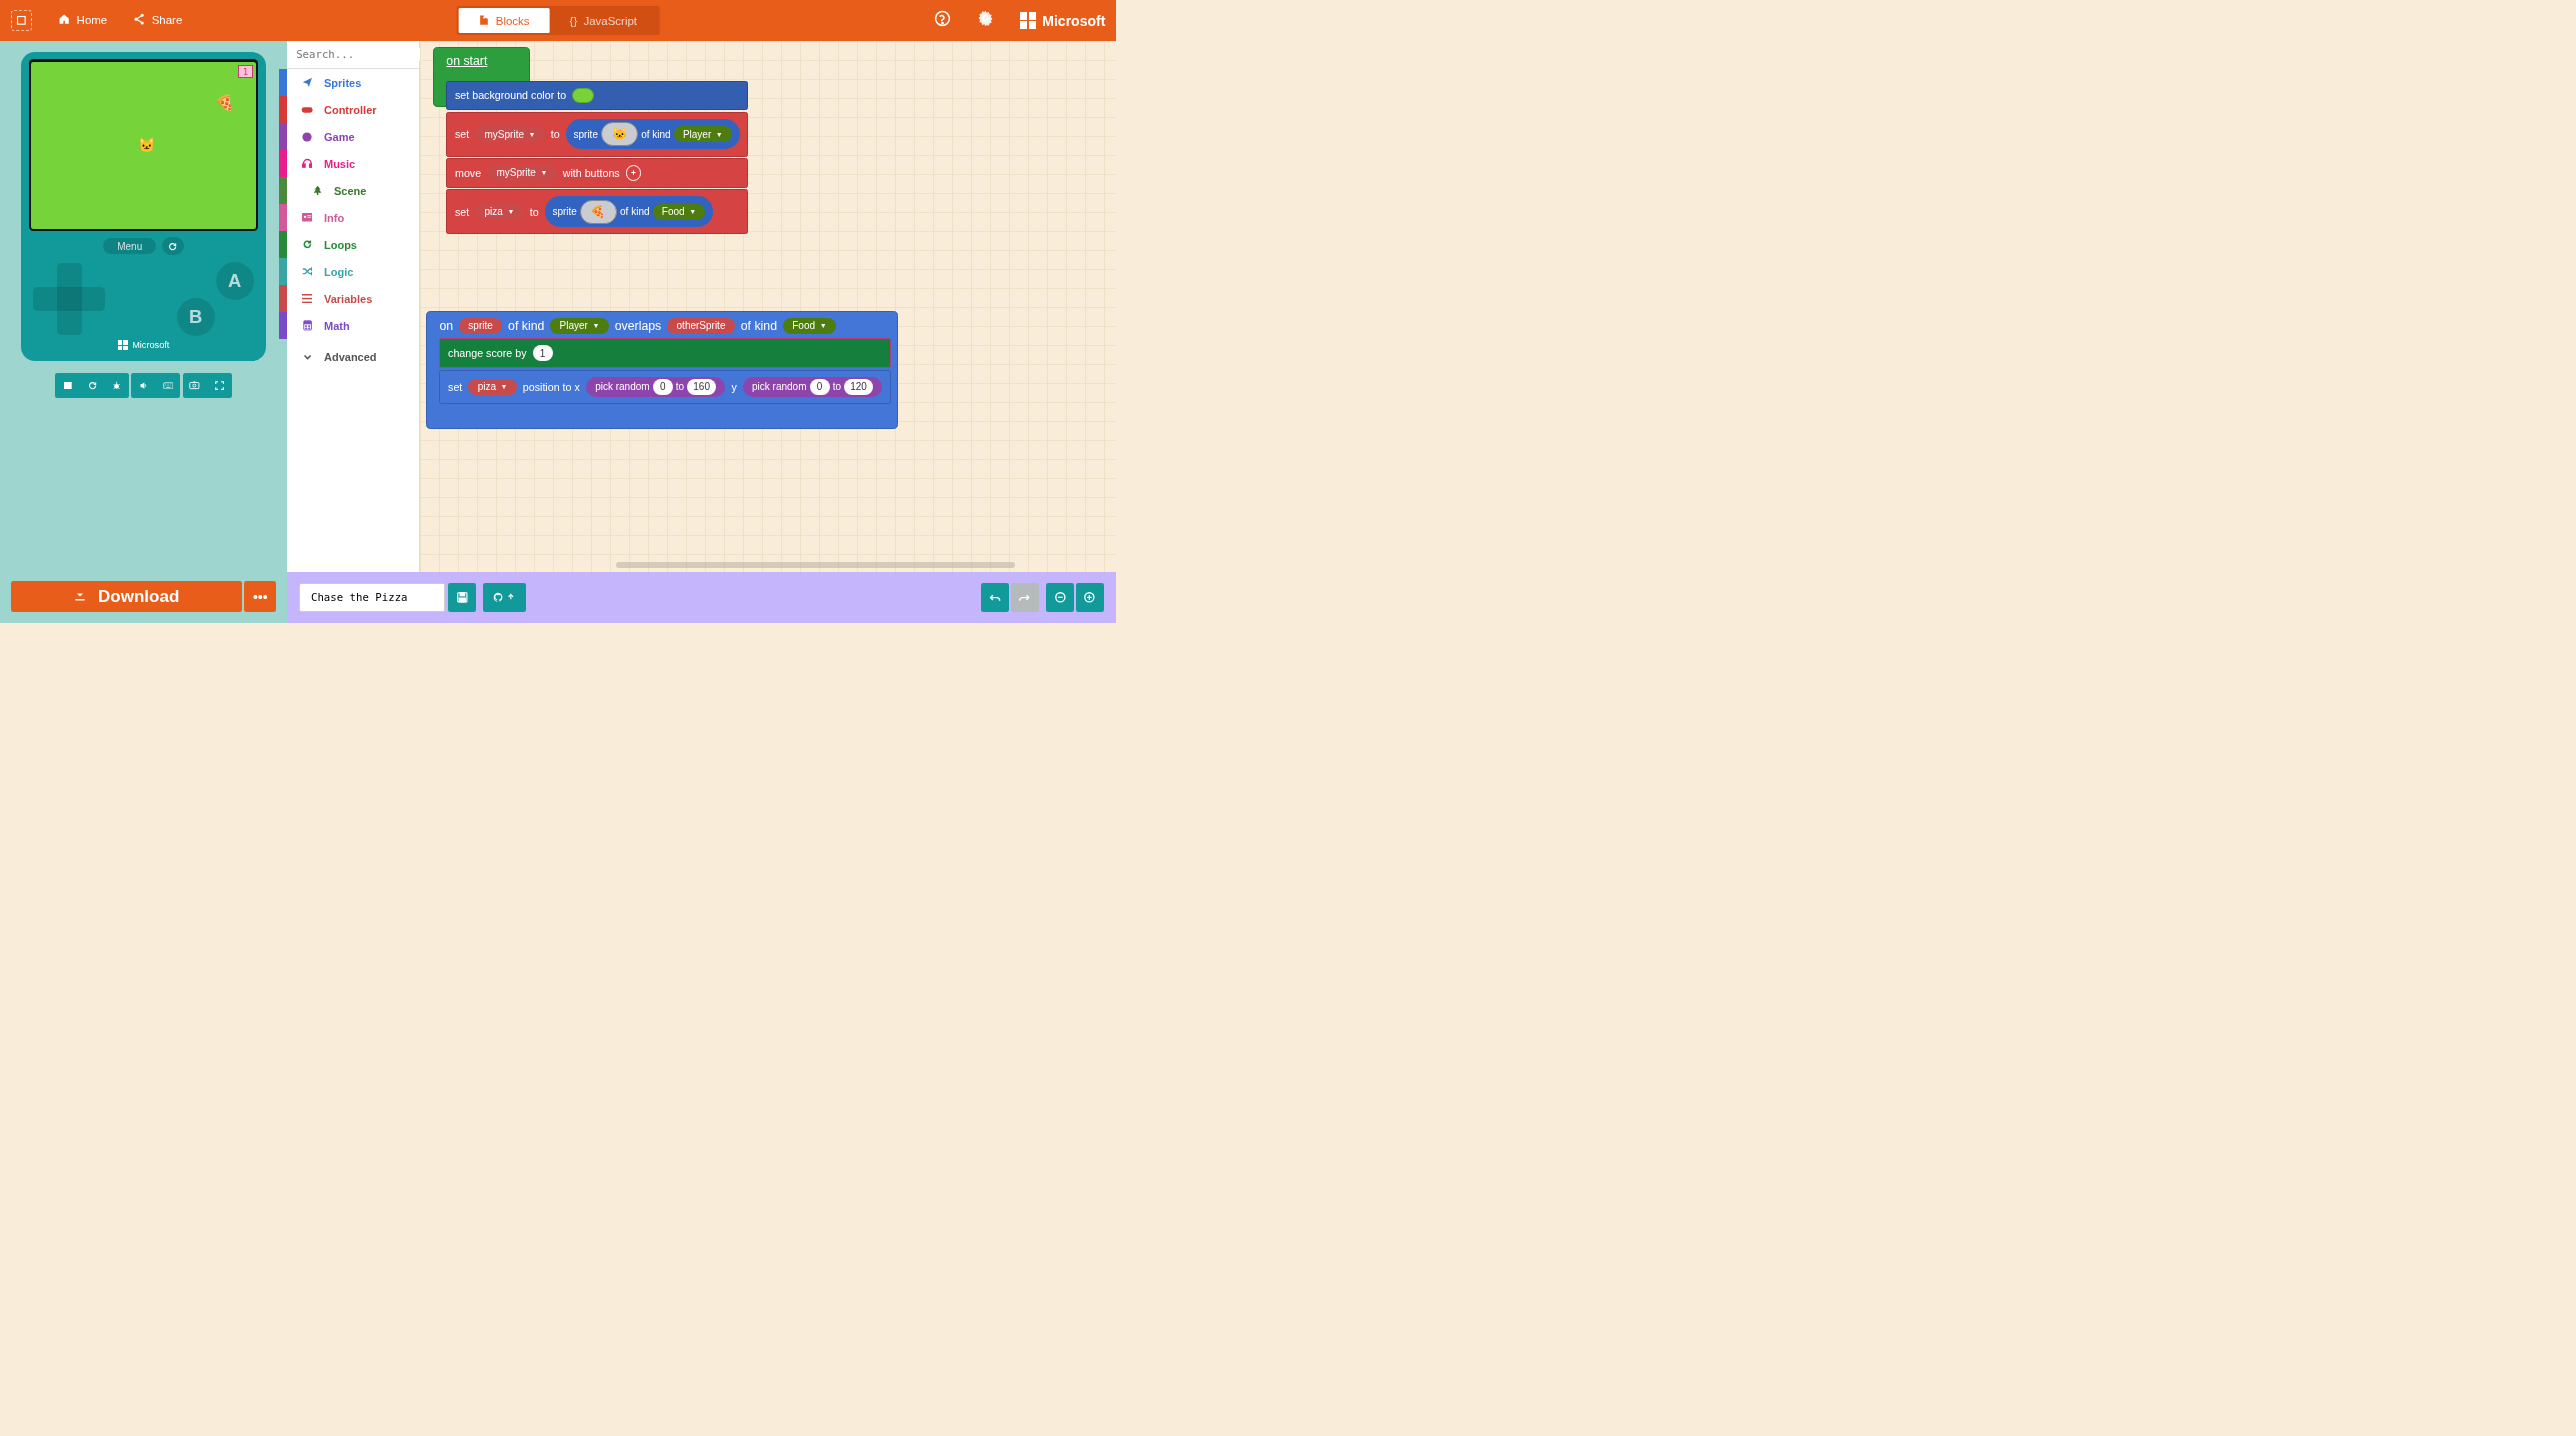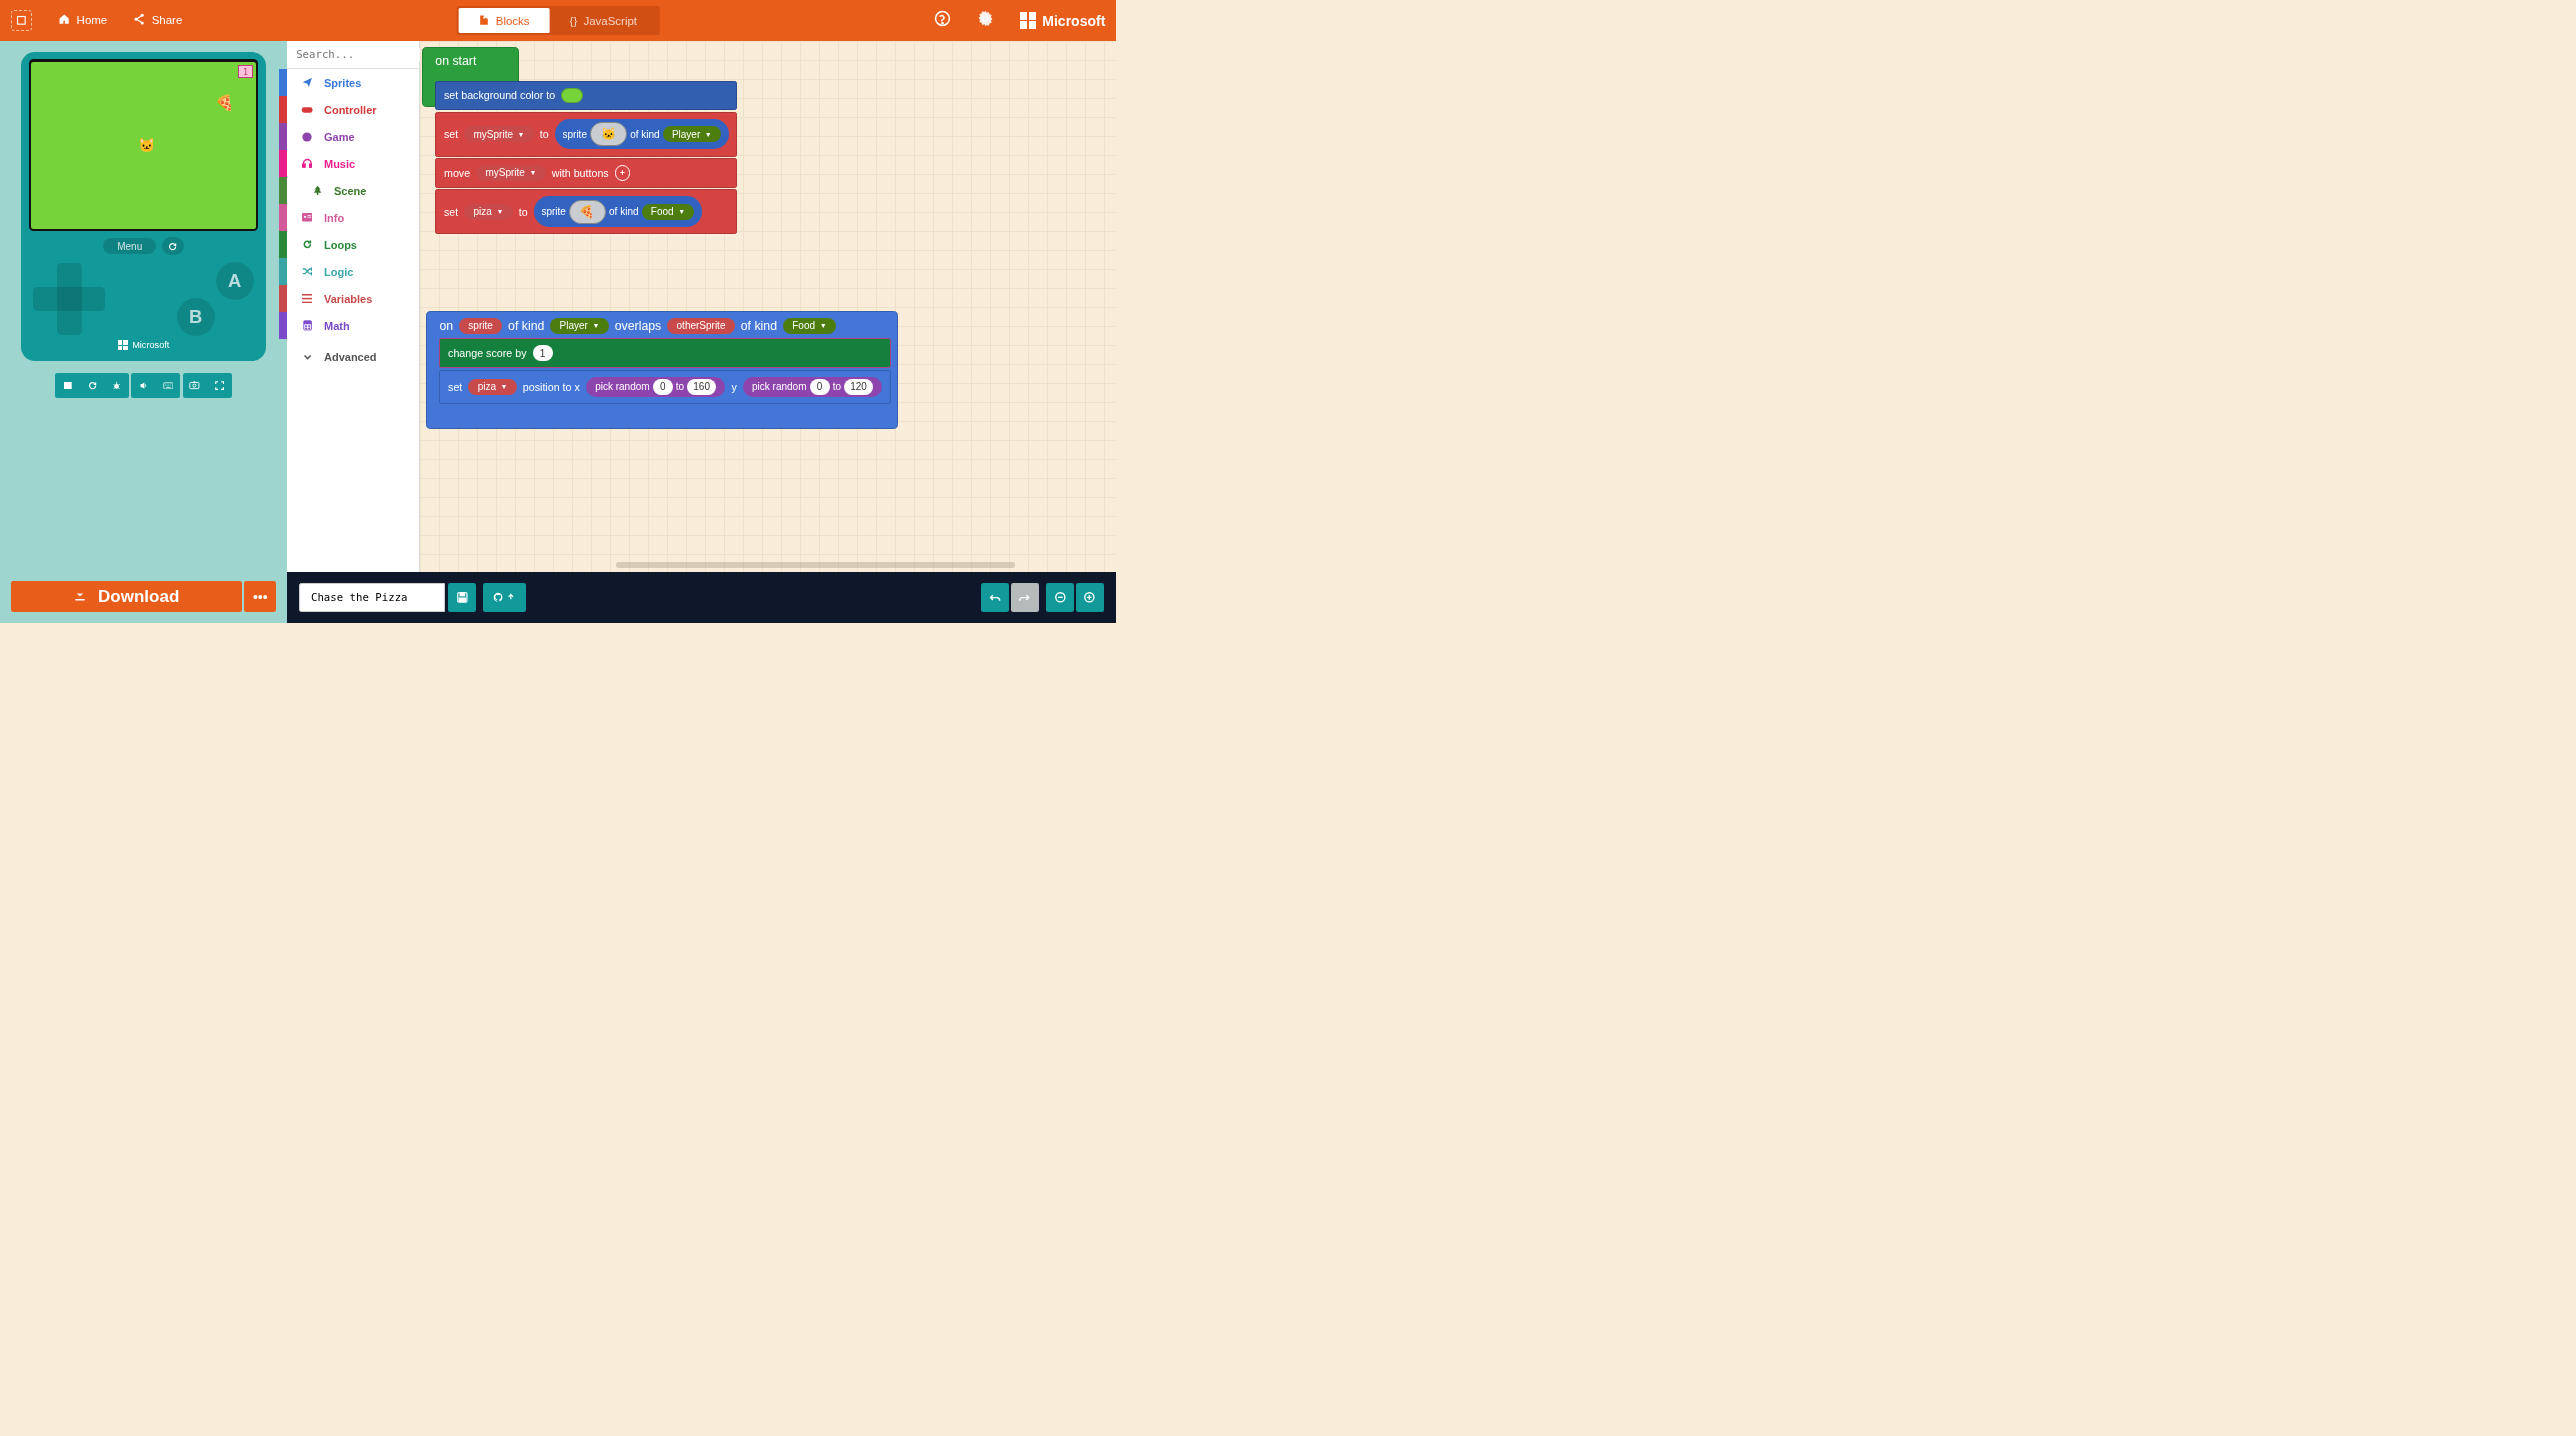--- a/index.html
+++ b/index.html
@@ -91,21 +91,21 @@
   .pill-white { background: white; color: #333; min-width: 20px; justify-content: center; padding: 2.3px 6.1px; }
   .pill-purple { background: #8e44ad; }
   .color-swatch { width: 21.5px; height: 15.3px; background: #76d33a; border-radius: 9.2px; border: 0.8px solid rgba(0,0,0,0.2); }
   .sprite-slot { width: 37px; height: 24.5px; background: #c9cdd2; border-radius: 14px; border: 0.8px solid #888; display: flex; align-items: center; justify-content: center; font-size: 12.3px; }
   .btn-plus { width: 15.3px; height: 15.3px; border: 1.5px solid white; border-radius: 50%; display: flex; align-items: center; justify-content: center; font-size: 8.4px; font-weight: bold; }
   .caret { font-size: 7px; margin-left: 1.5px; }
   .inner-stack { margin-left: 0px; margin-top: 3.1px; }
   .ws-scroll { position: absolute; bottom: 3.8px; left: 196px; width: 399px; height: 6.1px; background: rgba(180,170,150,0.5); border-radius: 3.1px; }
 
   
-  .bottombar { position: absolute; bottom: 0; left: 287px; right: 0; height: 51px; background: #0f172a; display: flex; align-items: center; padding: 0 12.3px; gap: 3.1px; }
+  .bottombar { position: absolute; bottom: 0; left: 287px; right: 0; height: 51px; background: #c4b5fd; display: flex; align-items: center; padding: 0 12.3px; gap: 3.1px; }
   .name-input { background: white; border: 0.8px solid #ccc; height: 29px; width: 146px; padding: 0 10.7px; font-size: 10.7px; border-radius: 2.3px 0 0 2.3px; font-family: 'Consolas', monospace; }
   .bb-btn { width: 28px; height: 29px; background: #129a9a; color: white; display: flex; align-items: center; justify-content: center; border-radius: 2.3px; font-size: 10.7px; }
   .bb-btn.wide { width: 43px; }
   .bb-spacer { flex: 1; }
   .bb-group { display: flex; gap: 1.5px; }
   .bb-grey { background: #b5baba; }
 </style>
 </head>
 <body>
 
@@ -387,21 +387,21 @@
 </div>
 
 <div class="collapse-tab">
   <svg width="6.1" height="9.2" viewBox="0 0 8 12" fill="none" stroke="#666" stroke-width="2">
       <path d="M6 2L2 6l4 4"></path>
     </svg>
 </div>
 
 <div class="workspace mono">
 
-  <div class="hat-block hat-green" style="left:2px;top:6.1px;width:97px;">
+  <div class="hat-block hat-green" style="left:13px;top:6.1px;width:97px;text-decoration:underline;">
     <span>on start</span>
     <div class="inner-stack" style="position:absolute;left:12.3px;top:28px;">
 
       <div class="stack-block b-darkblue" style="background:#335fb0;border:0.8px solid #284a8a;">
         <span>set background color to</span>
         <span class="color-swatch"></span>
       </div>
 
       <div class="stack-block b-red">
         <span>set</span>

